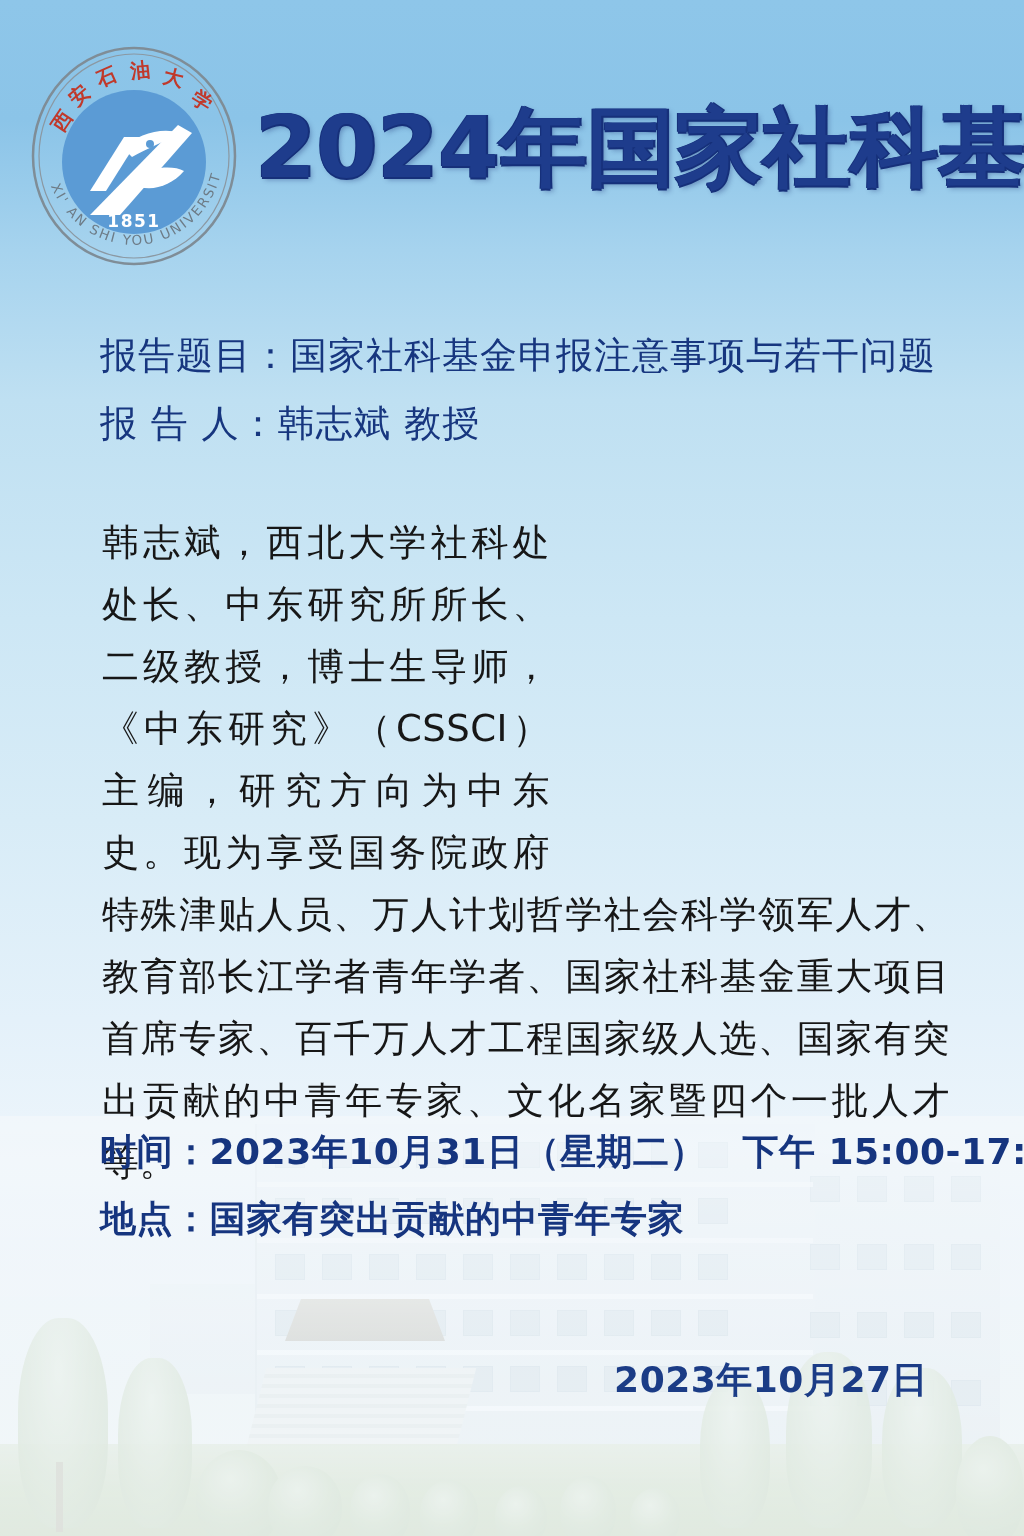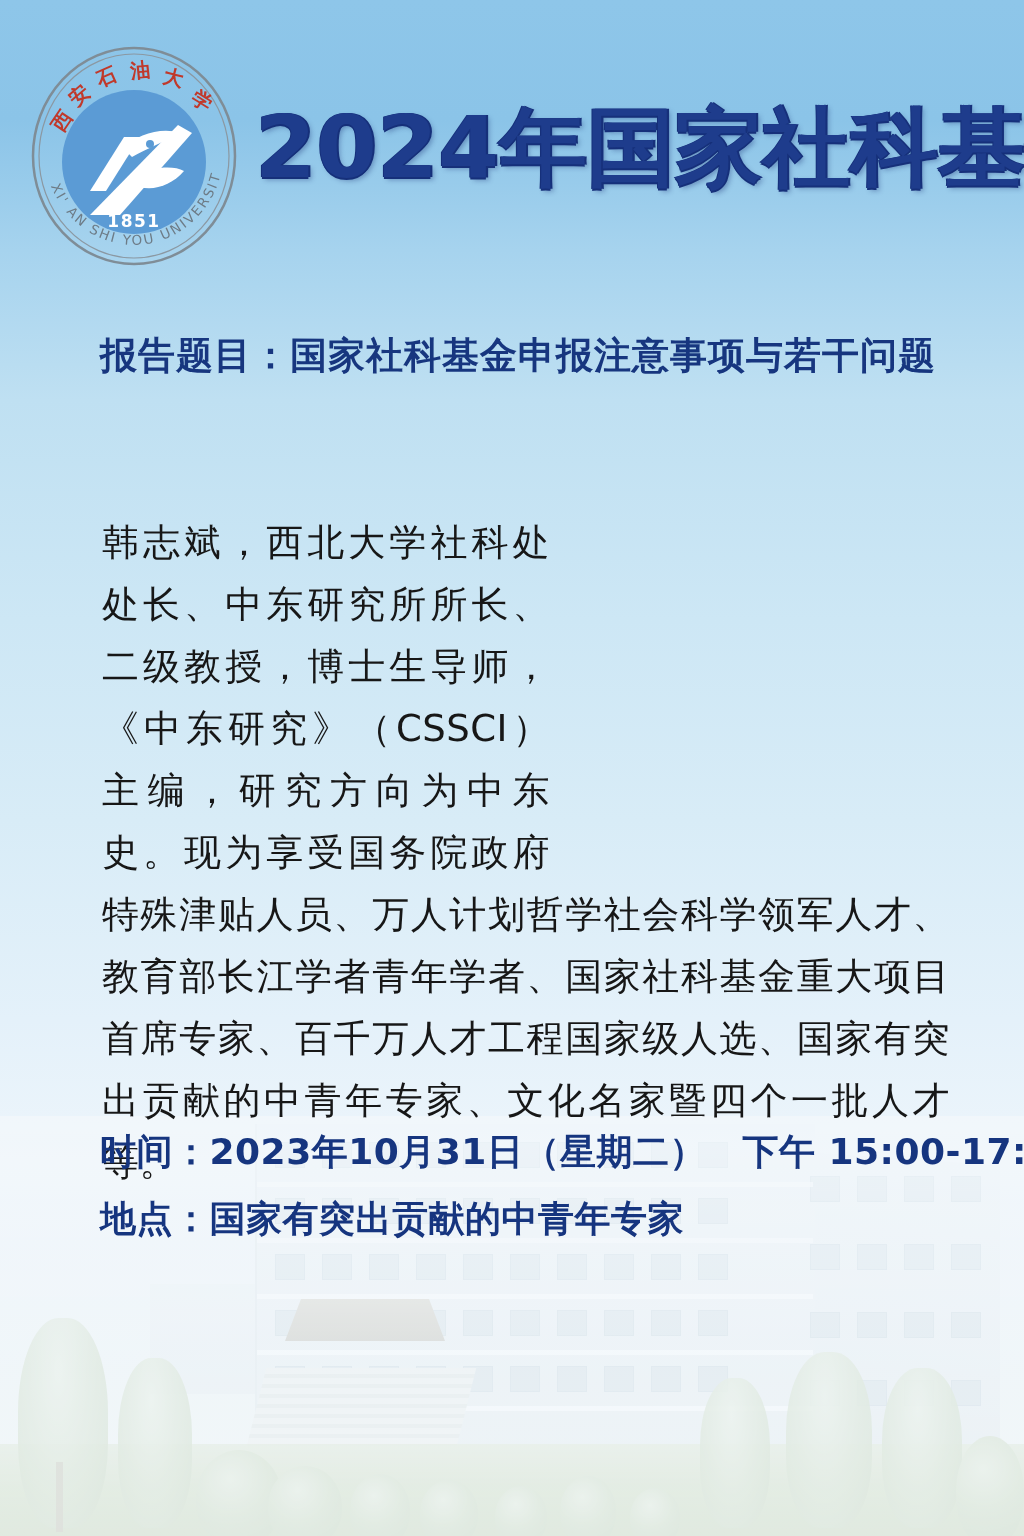--- a/index.html
+++ b/index.html
@@ -190,21 +190,21 @@
 
   
   .report-block {
     position: absolute;
     left: 100px; top: 322px;
     width: 860px;
   }
   .report-line {
     color: #17367f;
     font-size: 37px;
-    font-weight: 700;
+    font-weight: 400;
     line-height: 68px;
     letter-spacing: 1px;
     white-space: nowrap;
     font-family: "DejaVu Sans", "Liberation Sans", sans-serif;
   }
 
   
   .speaker-photo {
     position: absolute;
     left: 551px; top: 514px;
@@ -560,32 +560,34 @@
           <textPath href="#arcpath" startOffset="7%">XI' AN  SHI YOU  UNIVERSITY</textPath>
         </text>
       </svg>
     </div>
 
     <div class="main-title">2024年国家社科基金辅导报告</div>
   </div>
 
   <div class="report-block">
     <div class="report-line">报告题目：国家社科基金申报注意事项与若干问题</div>
+    <div class="report-line">报 告 人：韩志斌 教授</div>
   </div>
 
 
   <div class="bio">
     <div class="bio-spacer" style="height:62px;"></div>
     <div class="bio-spacer" style="height:62px;"></div>
     <div class="bio-spacer" style="height:62px;"></div>
     <div class="bio-spacer" style="height:62px;"></div>
     <div class="bio-spacer" style="height:62px;"></div>
     <div class="bio-spacer" style="height:62px; width:400px;"></div>
     <span class="bio-text">韩志斌，西北大学社科处处长、中东研究所所长、二级教授，博士生导师，《中东研究》（CSSCI）主编，研究方向为中东史。现为享受国务院政府特殊津贴人员、万人计划哲学社会科学领军人才、教育部长江学者青年学者、国家社科基金重大项目首席专家、百千万人才工程国家级人选、国家有突出贡献的中青年专家、文化名家暨四个一批人才等。</span>
   </div>
 
   <div class="info-block">
     <div class="info-line">时间：2023年10月31日（星期二）　下午  15:00-17:30</div>
     <div class="info-line">地点：国家有突出贡献的中青年专家</div>
   </div>
 
+  <div class="issue-date">2023年10月27日</div>
 
 </div>
 
 </body></html>

